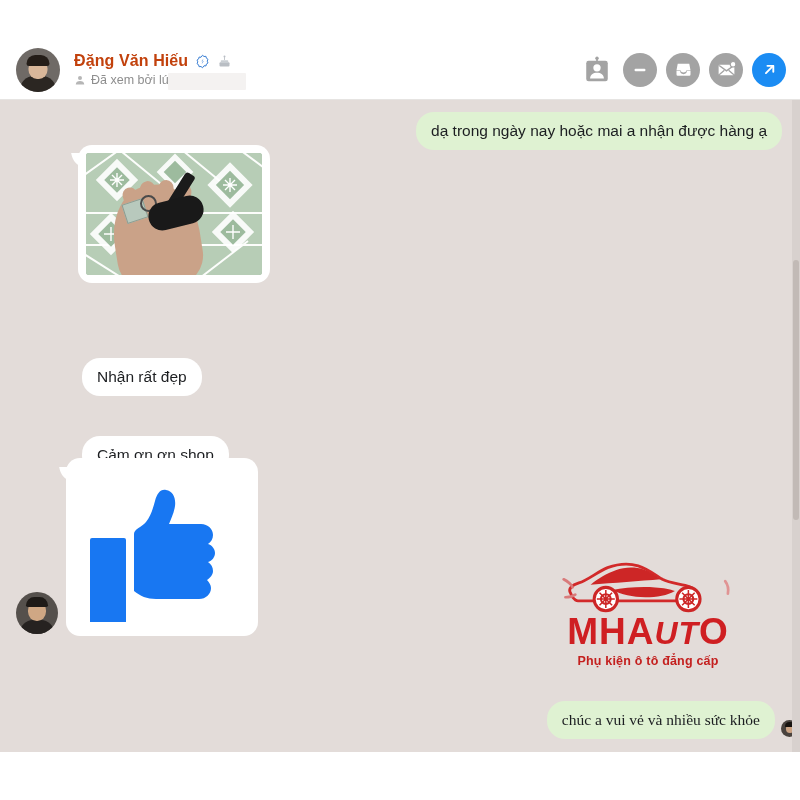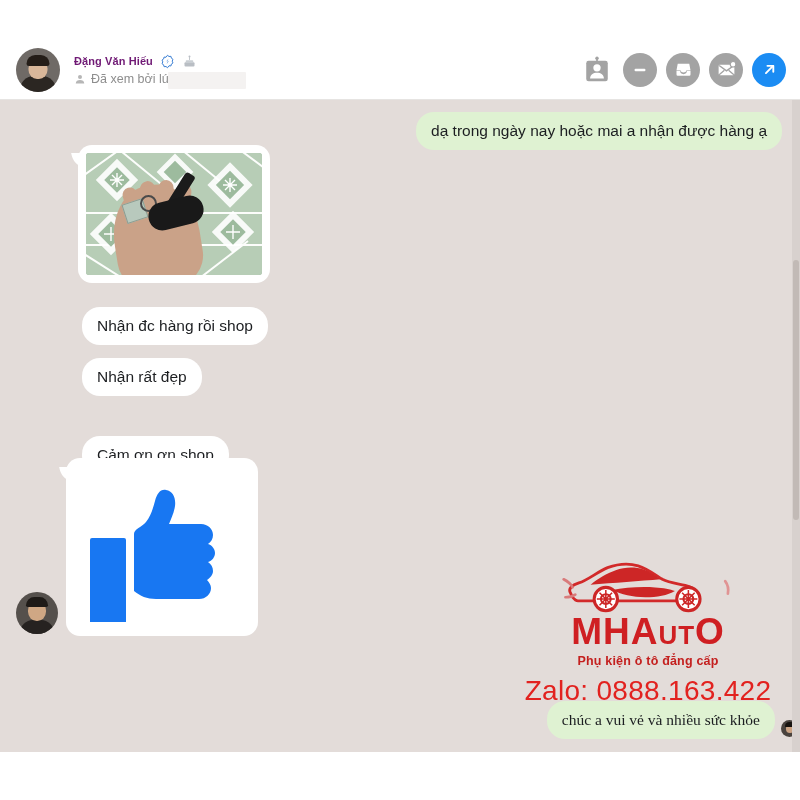--- a/index.html
+++ b/index.html
@@ -64,23 +64,23 @@
   .header-text {
     margin-left: 14px;
     display: flex;
     flex-direction: column;
     justify-content: center;
     gap: 3px;
   }
 
   .name-row { display: flex; align-items: center; gap: 7px; }
   .contact-name {
-    font-size: 11px;
+    font-size: 16px;
     font-weight: bold;
-    color: #701a75;
+    color: #c2410c;
     letter-spacing: .1px;
   }
   .mini-ico { display: inline-flex; align-items: center; }
 
   .seen-row {
     display: flex; align-items: center; gap: 5px;
     position: relative;
   }
   .seen-text {
     font-size: 12.5px;
@@ -149,21 +149,21 @@
   .wm-car { display: block; margin: 0 auto; }
   .wm-word {
     margin-top: -4px;
     font-size: 37px;
     font-weight: bold;
     color: #cf1f22;
     letter-spacing: 1px;
     line-height: 1;
     font-family: "Liberation Sans", sans-serif;
   }
-  .wm-word .small { font-size: 26px; }
+  .wm-word .small { font-size: 32px; font-style: italic; }
   .wm-tag {
     margin-top: 4px;
     font-size: 12.5px;
     font-weight: bold;
     color: #c4201f;
     letter-spacing: .2px;
   }
   .wm-zalo {
     margin-top: 7px;
     font-size: 28px;
@@ -448,21 +448,20 @@
         <circle cx="53" cy="58" r="5.4" fill="none" stroke="#cd2626" stroke-width="2.4"></circle>
         <circle cx="145" cy="58" r="13" fill="#ffffff" stroke="#cd2626" stroke-width="3.4"></circle>
         <circle cx="145" cy="58" r="5.4" fill="none" stroke="#cd2626" stroke-width="2.4"></circle>
         <g stroke="#cd2626" stroke-width="1.7">
           <path d="M53 48v20M43 58h20M46 51l14 14M60 51l-14 14"></path>
           <path d="M145 48v20M135 58h20M138 51l14 14M152 51l-14 14"></path>
         </g>
       </svg>
       <div class="wm-word"><span>MH</span><span>A</span><span class="small">UT</span><span>O</span></div>
       <div class="wm-tag">Phụ kiện ô tô đẳng cấp</div>
-      <div class="wm-zalo">Zalo: 0888.163.422</div>
     </div>
 
     <div class="row out" style="right:18px; top:12px;text-align:right;">
       <div class="bubble out">dạ trong ngày nay hoặc mai a nhận được hàng ạ</div>
     </div>
 
     <div class="row" style="left:78px; top:45px;">
       <div class="attach">
         <div class="photo">
           <svg class="tilefloor" viewBox="0 0 176 122" preserveAspectRatio="none">
@@ -499,23 +498,20 @@
           <div class="finger" style="left:88px; top:31px; width:15px; height:44px; transform:rotate(10deg);"></div>
           <div class="hand"></div>
           <div class="tag"></div>
           <div class="ring"></div>
           <div class="keyblade"></div>
           <div class="keyfob"></div>
         </div>
       </div>
     </div>
 
-    <div class="row" style="left:82px; top:207px;">
-      <div class="bubble in">Nhận đc hàng rồi shop</div>
-    </div>
 
     <div class="row" style="left:82px; top:258px;">
       <div class="bubble in">Nhận rất đẹp</div>
     </div>
 
     <div class="row" style="left:82px; top:308px;margin-top:28px;">
       <div class="bubble in">Cảm ơn ơn shop</div>
     </div>
 
     <div class="row" style="left:16px; top:358px;">

